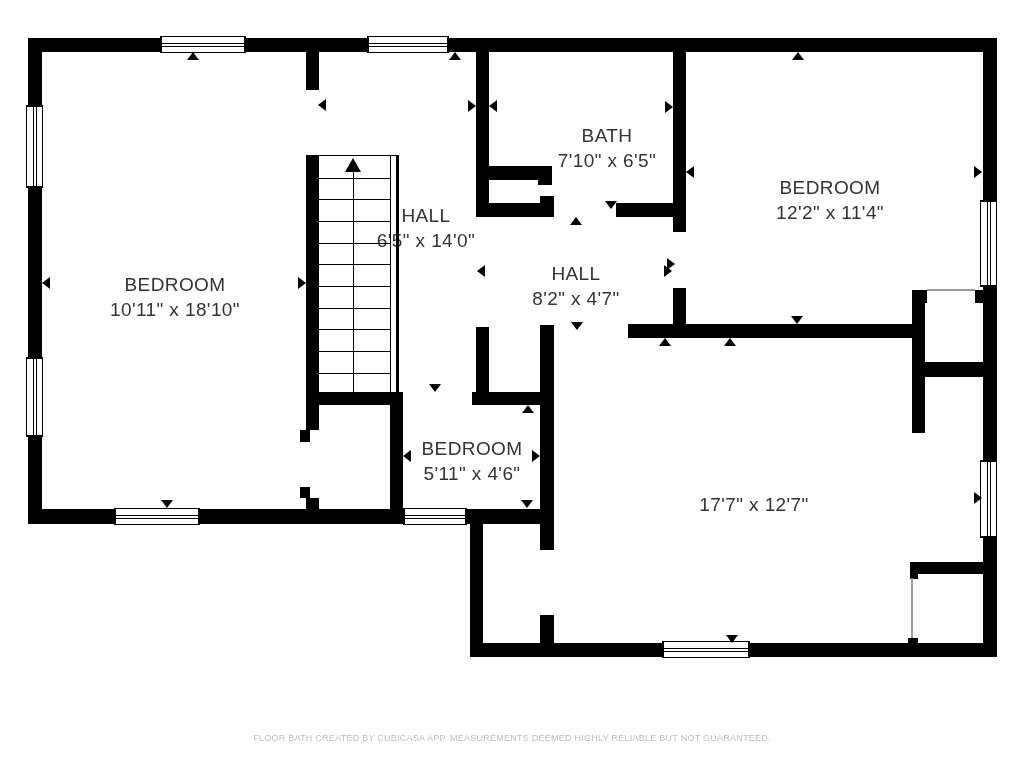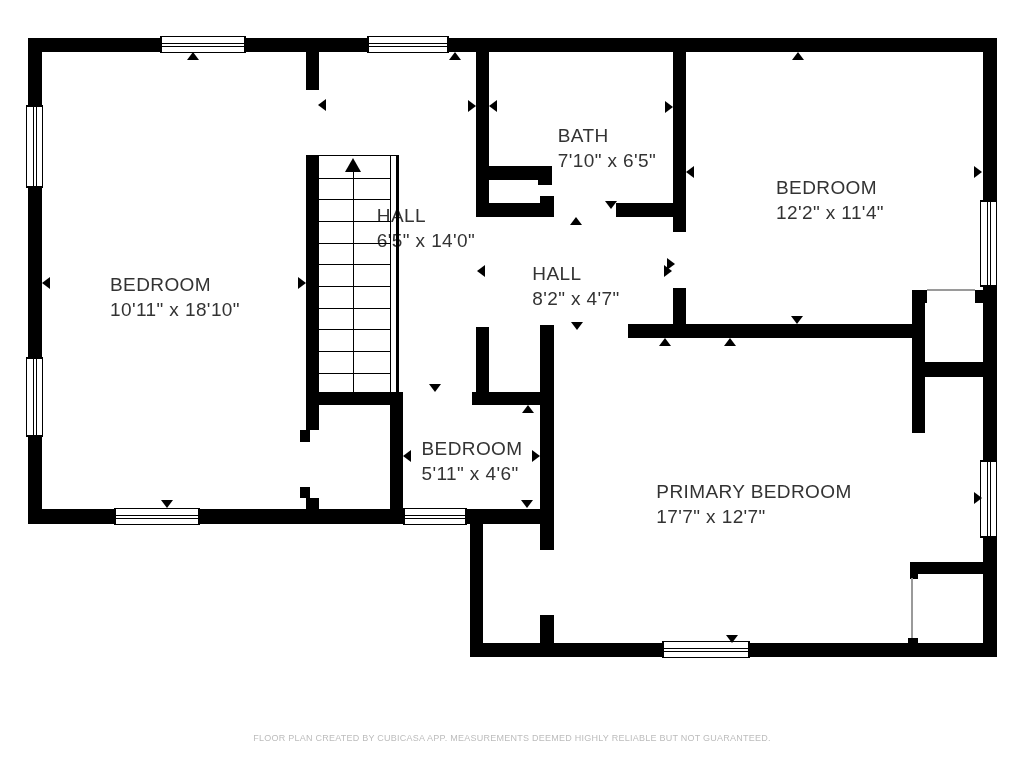--- a/index.html
+++ b/index.html
@@ -10,21 +10,21 @@
   .threshold{position:absolute;background:#9a9a9a;}
   .window{position:absolute;background:#ffffff;border:1.5px solid #000;box-sizing:border-box;}
   .window.h{border-left-width:2.5px;border-right-width:2.5px;}
   .window.v{border-top-width:2.5px;border-bottom-width:2.5px;}
   .pane{position:absolute;background:#000;}
   .window.h .pane{left:0;right:0;height:1px;}
   .window.v .pane{top:0;bottom:0;width:1px;}
   .arrow{position:absolute;width:0;height:0;}
   .stairs{position:absolute;border-top:1.5px solid #000;box-sizing:border-box;}
   .stairs .el{position:absolute;background:#000;}
-  .room-label{position:absolute;transform:translate(-50%,-50%);
+  .room-label{position:absolute;transform:translate(-50%,-50%);text-align:center;
       color:#333333;white-space:nowrap;}
   .room-name{font-size:19px;line-height:25px;letter-spacing:0.4px;}
   .room-dims{font-size:19px;line-height:25px;letter-spacing:0.4px;}
   .footer{position:absolute;left:0;right:0;top:733px;text-align:center;
       font-size:9px;letter-spacing:0.25px;color:#bcbcbc;}
 </style>
 </head>
 <body>
 
 <div id="plan">
@@ -47,25 +47,24 @@
   </div>
   <div class="room-label" style="left: 576px; top: 286px;">
     <div class="room-name">HALL</div>
     <div class="room-dims">8'2" x 4'7"</div>
   </div>
   <div class="room-label" style="left: 472px; top: 461px;">
     <div class="room-name">BEDROOM</div>
     <div class="room-dims">5'11" x 4'6"</div>
   </div>
   <div class="room-label" style="left: 754px; top: 504px;">
-    <div class="room-name">PRIMARY BEDROOM</div>
     <div class="room-dims">17'7" x 12'7"</div>
   </div>
 
-  <div class="footer">FLOOR PLAN CREATED BY CUBICASA APP. MEASUREMENTS DEEMED HIGHLY RELIABLE BUT NOT GUARANTEED.</div>
+  <div class="footer">FLOOR BATH CREATED BY CUBICASA APP. MEASUREMENTS DEEMED HIGHLY RELIABLE BUT NOT GUARANTEED.</div>
 <div class="wall" style="left: 28px; top: 38px; width: 969px; height: 14px;"></div>
     <div class="wall" style="left: 28px; top: 38px; width: 14px; height: 486px;"></div>
     <div class="wall" style="left: 28px; top: 509px; width: 519px; height: 15px;"></div>
     <div class="wall" style="left: 470px; top: 509px; width: 13px; height: 148px;"></div>
     <div class="wall" style="left: 470px; top: 643px; width: 527px; height: 14px;"></div>
     <div class="wall" style="left: 983px; top: 38px; width: 14px; height: 619px;"></div>
     <div class="wall" style="left: 306px; top: 52px; width: 13px; height: 38px;"></div>
     <div class="wall" style="left: 306px; top: 155px; width: 13px; height: 275px;"></div>
     <div class="wall" style="left: 300px; top: 430px; width: 10px; height: 12px;"></div>
     <div class="wall" style="left: 300px; top: 487px; width: 10px; height: 11px;"></div>

